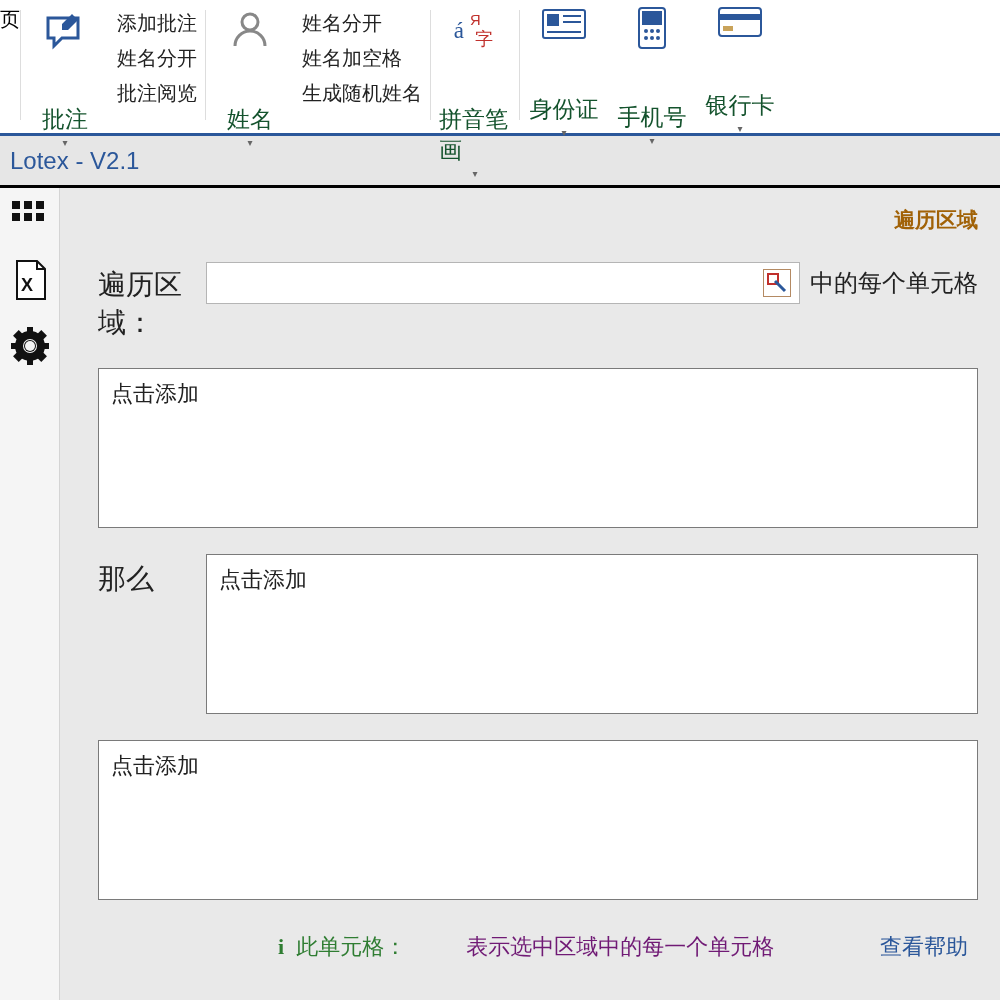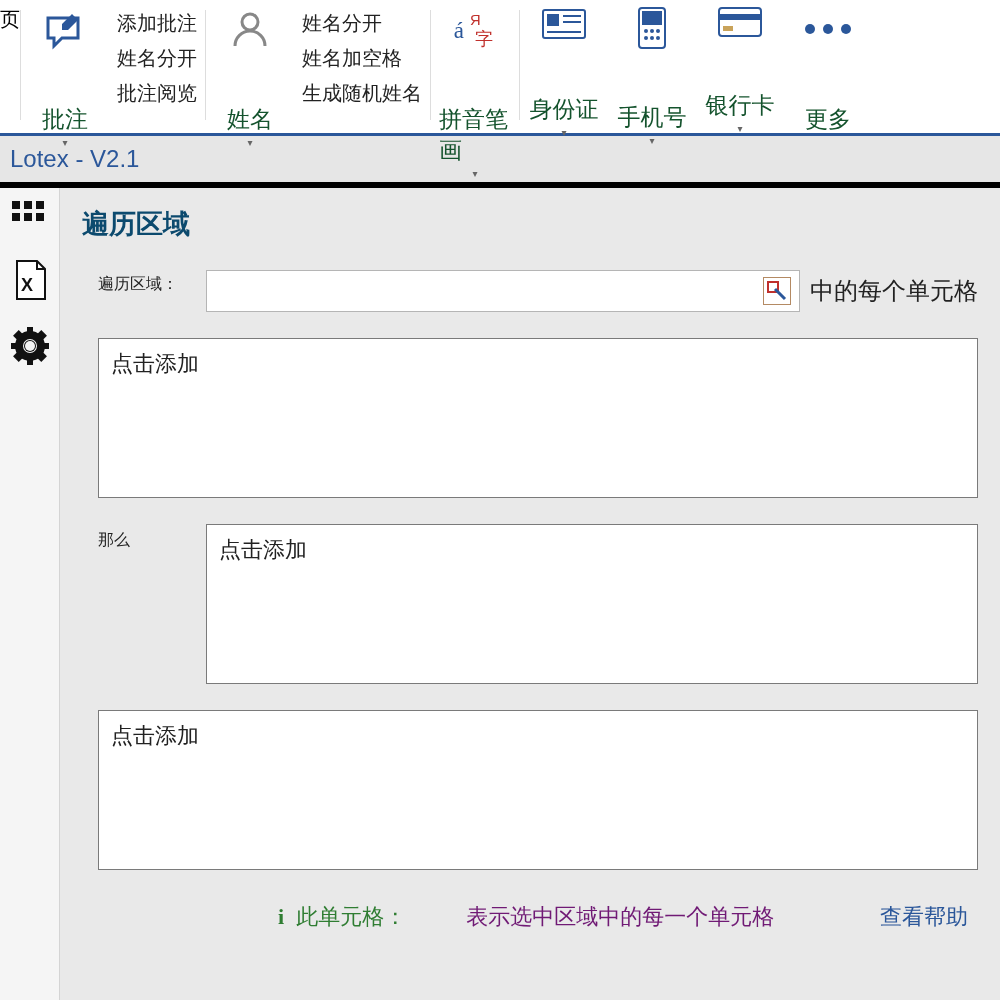--- a/index.html
+++ b/index.html
@@ -12,33 +12,33 @@
 .ribbon-big-icon { width: 46px; height: 46px; display: flex; align-items: center; justify-content: center; margin-bottom: 4px; }
 .ribbon-label { font-size: 23px; color: #14532d; margin-top: 48px; }
 .ribbon-dd { font-size: 10px; color: #666; margin-top: 2px; }
 .ribbon-list { display: flex; flex-direction: column; gap: 8px; padding-top: 6px; }
 .ribbon-list div { font-size: 20px; color: #222; line-height: 1.35; }
 .sep { width: 1px; height: 110px; background: #ddd; margin: 10px 0; }
 
 .first-partial { width: 20px; text-align: right; padding-top: 6px; font-size: 20px; }
 
 
-.title-bar { background: #e6e6e6; height: 52px; display: flex; align-items: center; padding-left: 10px; font-size: 24px; color: #2b579a; border-bottom: 6px solid #000000; }
+.title-bar { background: #e6e6e6; height: 52px; display: flex; align-items: center; padding-left: 10px; font-size: 24px; color: #2b579a; border-bottom: 3px solid #000000; }
 
 
 .body-wrap { display: flex; height: calc(1000px - 136px - 52px); }
 .sidebar { width: 60px; background: #f5f5f5; border-right: 1px solid #d4d4d4; display: flex; flex-direction: column; align-items: center; padding-top: 6px; gap: 26px; }
 .side-icon { width: 40px; height: 40px; display: flex; align-items: center; justify-content: center; }
 
 .content { flex: 1; background: #e9e9e9; padding: 0; position: relative; }
-.content-header { font-size: 27px; font-weight: 600; color: #0c4a6e; padding: 18px 22px 28px; }
+.content-header { font-size: 21px; font-weight: 600; color: #a16207; padding: 18px 22px 28px; text-align: right; }
 .panel { background: #e9e9e9; padding: 0 22px 0 38px; }
 
 .row { display: flex; align-items: flex-start; margin-bottom: 26px; }
-.row-label { width: 108px; font-size: 16px; color: #222; padding-top: 6px; }
+.row-label { width: 108px; font-size: 28px; color: #222; padding-top: 6px; }
 .row-label.top-align { padding-top: 4px; }
 .row-input { flex: 1; display: flex; align-items: center; gap: 10px; font-family: Liberation Mono, monospace; }
 
 .field-region { flex: 1; height: 42px; background: #fff; border: 1px solid #b5b5b5; padding: 6px 8px; font-size: 20px; position: relative; }
 .field-region .picker { position: absolute; right: 8px; top: 6px; width: 28px; height: 28px; border: 1px solid #b48a63; background: #fff; display: flex; align-items: center; justify-content: center; }
 .suffix { font-size: 24px; color: #222; white-space: nowrap; }
 
 .textbox { flex: 1; min-height: 160px; background: #fff; border: 1px solid #7a7a7a; padding: 10px 12px; font-size: 22px; color: #222; }
 
 .footer-hint { display: flex; align-items: center; gap: 12px; padding: 6px 0 0 180px; font-size: 22px; }
@@ -144,30 +144,20 @@
       <svg width="46" height="32" viewBox="0 0 46 32">
           <rect x="2" y="2" width="42" height="28" rx="3" fill="#fff" stroke="#2b579a" stroke-width="2"></rect>
           <rect x="2" y="8" width="42" height="6" fill="#2b579a"></rect>
           <rect x="6" y="20" width="10" height="5" fill="#c9a35a"></rect>
         </svg>
     </div>
     <div class="ribbon-label">银行卡</div>
     <div class="ribbon-dd">▾</div>
   </div>
 
-  <div class="ribbon-group icon-btn">
-    <div class="ribbon-big-icon">
-      <div class="dots">
-          <span></span>
-          <span></span>
-          <span></span>
-        </div>
-    </div>
-    <div class="ribbon-label">更多</div>
-  </div>
 </div>
 
 <div class="title-bar">Lotex - V2.1</div>
 
 <div class="body-wrap">
   <div class="sidebar">
     <div class="side-icon">
       <svg class="grid-icon" width="36" height="26" viewBox="0 0 36 26">
           <rect x="0" y="0" width="8" height="8" fill="#111"></rect>
           <rect x="12" y="0" width="8" height="8" fill="#111"></rect>

